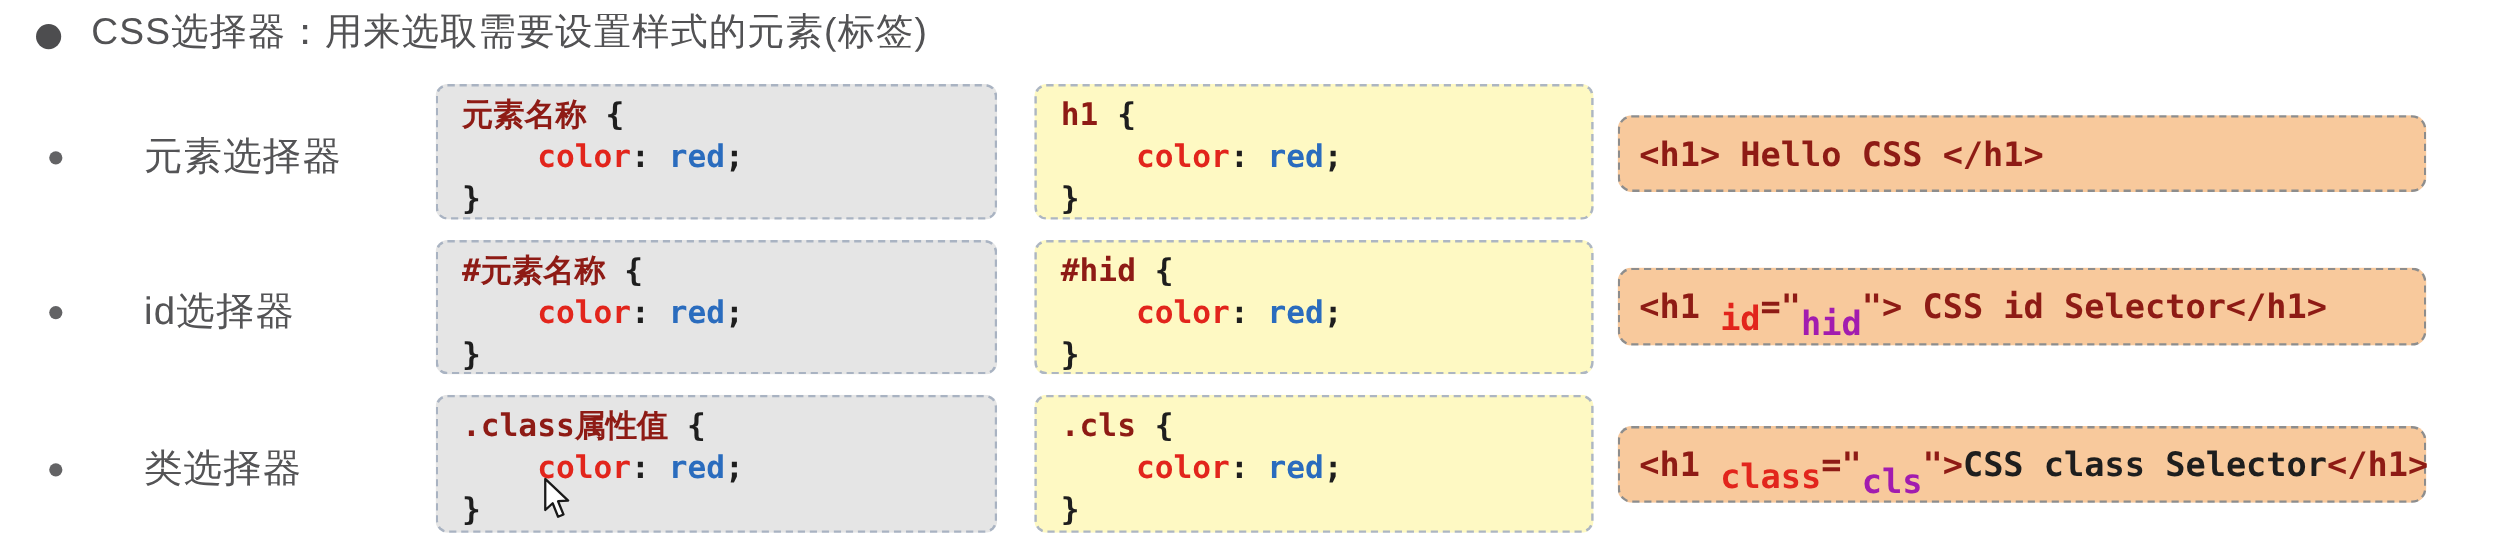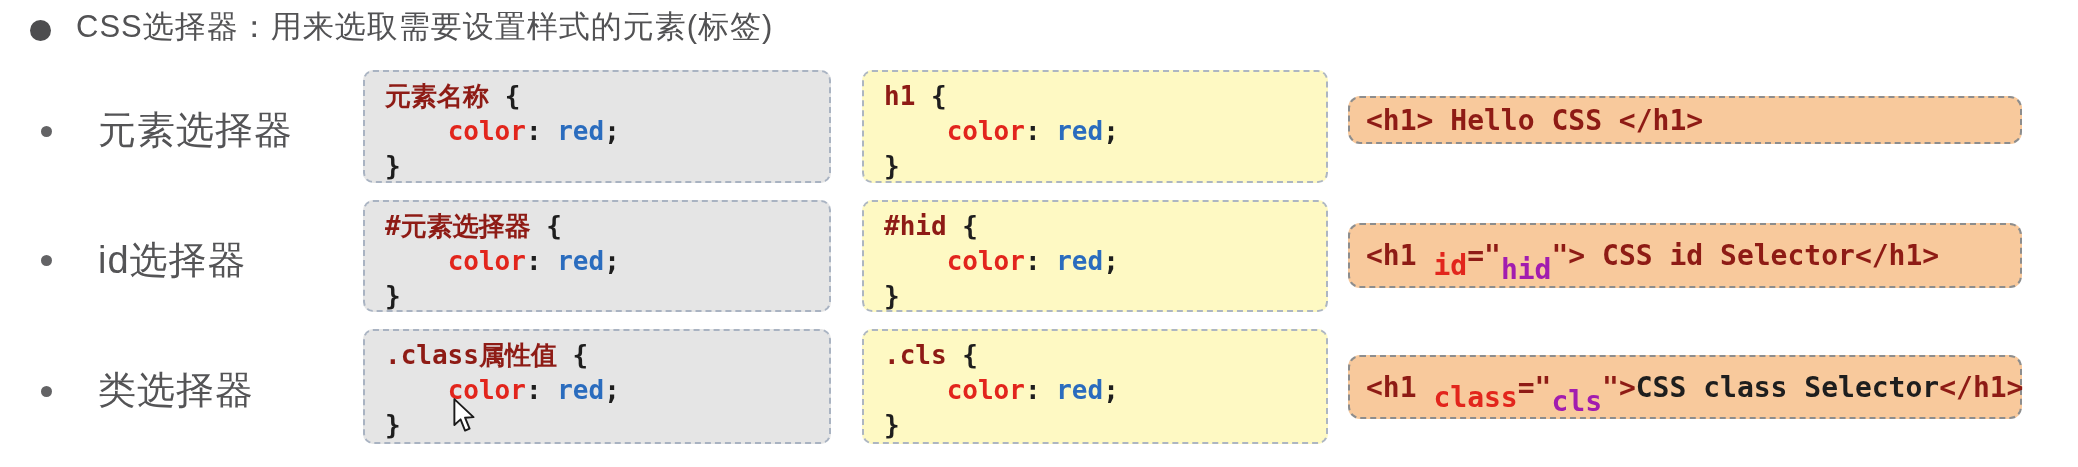--- a/index.html
+++ b/index.html
@@ -22,23 +22,23 @@
     font-size:31px;font-weight:500;color:#525254;letter-spacing:1px;
     white-space:nowrap;
   }
   
   .row{position:absolute;left:0;width:2078px;}
   .dot{
     position:absolute;left:41px;top:50%;margin-top:-1px;
     width:11px;height:11px;background:#636365;border-radius:50%;
   }
   .row-label{
-    position:absolute;left:98px;top:0;height:100%;
+    position:absolute;left:120px;top:0;height:100%;
     display:flex;align-items:center;
-    font-size:38px;color:#545456;letter-spacing:1px;
+    font-size:32px;color:#545456;letter-spacing:1px;
     padding-top:8px;box-sizing:border-box;
     white-space:nowrap;
   }
   
   .codebox{
     position:absolute;top:0;height:100%;box-sizing:border-box;
     border-radius:10px;
     padding:7px 0 0 20px;
     font-family:"DejaVu Sans Mono", monospace;
     font-size:26px;font-weight:bold;
@@ -81,31 +81,31 @@
       <div class="cl"><span class="blk">    </span><span class="red">color</span><span class="blk">: </span><span class="blue">red</span><span class="blk">;</span></div>
       <div class="cl"><span class="blk">}</span></div>
     </div>
 
     <div class="codebox yellow">
       <div class="cl"><span class="maroon">h1</span><span class="blk"> {</span></div>
       <div class="cl"><span class="blk">    </span><span class="red">color</span><span class="blk">: </span><span class="blue">red</span><span class="blk">;</span></div>
       <div class="cl"><span class="blk">}</span></div>
     </div>
 
-    <div class="htmlbox" style="top:26px;height:48px;">
+    <div class="htmlbox" style="top:26px;height:64px;">
       <span class="maroon">&lt;h1&gt; Hello CSS &lt;/h1&gt;</span>
     </div>
   </section>
 
   <section class="row" style="top:200px;height:112px;">
     <span class="dot"></span>
     <span class="row-label">id选择器</span>
 
     <div class="codebox pink">
-      <div class="cl"><span class="maroon">#元素选择器</span><span class="blk"> {</span></div>
+      <div class="cl"><span class="maroon">#元素名称</span><span class="blk"> {</span></div>
       <div class="cl"><span class="blk">    </span><span class="red">color</span><span class="blk">: </span><span class="blue">red</span><span class="blk">;</span></div>
       <div class="cl"><span class="blk">}</span></div>
     </div>
 
     <div class="codebox yellow">
       <div class="cl"><span class="maroon">#hid</span><span class="blk"> {</span></div>
       <div class="cl"><span class="blk">    </span><span class="red">color</span><span class="blk">: </span><span class="blue">red</span><span class="blk">;</span></div>
       <div class="cl"><span class="blk">}</span></div>
     </div>
 

